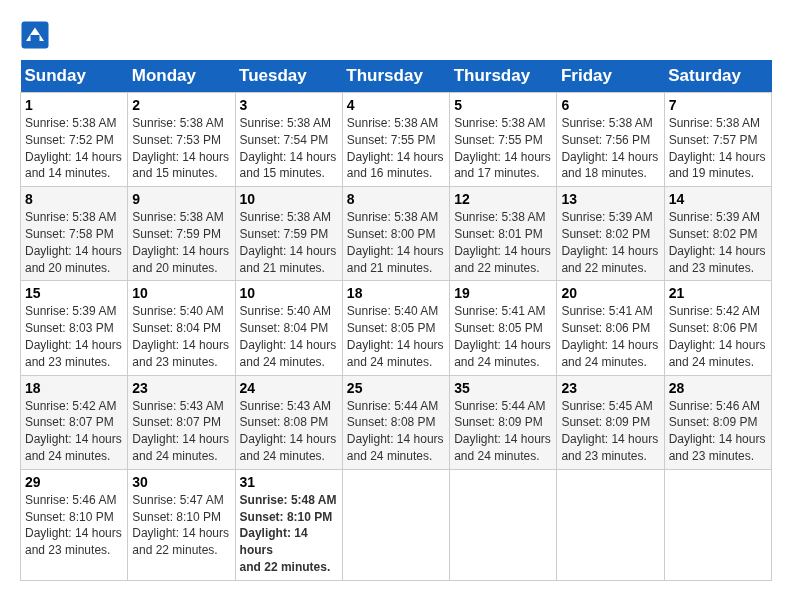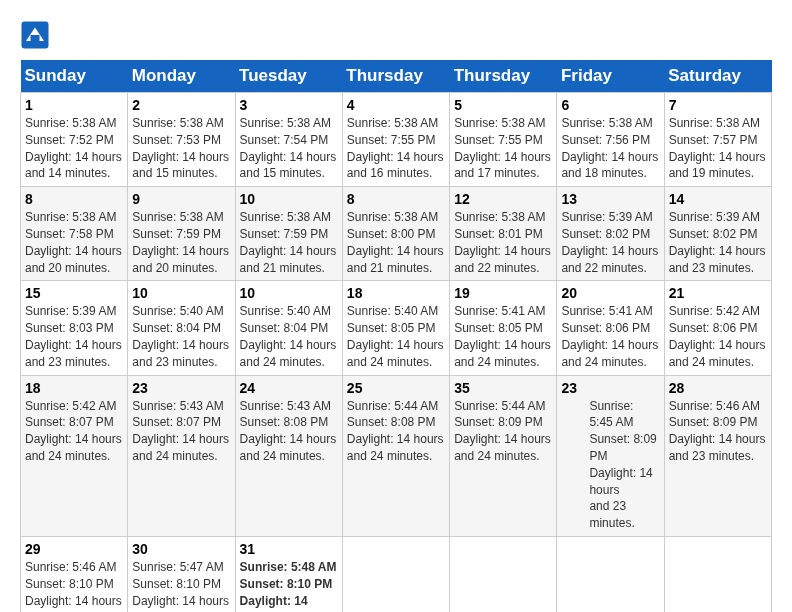--- a/index.html
+++ b/index.html
@@ -307,21 +307,21 @@
         </td>
         <td>
           <span class="day-num">35</span>
           <div class="day-info" style="white-space: pre-line;">Sunrise: 5:44 AM
 Sunset: 8:09 PM
 Daylight: 14 hours
 and 24 minutes.</div>
         </td>
         <td>
           <span class="day-num">23</span>
-          <div class="day-info" style="white-space: pre-line; margin-left: 28px;">Sunrise: 5:45 AM
+          <div class="day-info" style="white-space: pre-line;">Sunrise: 5:45 AM
 Sunset: 8:09 PM
 Daylight: 14 hours
 and 23 minutes.</div>
         </td>
         <td>
           <span class="day-num">28</span>
           <div class="day-info" style="white-space: pre-line;">Sunrise: 5:46 AM
 Sunset: 8:09 PM
 Daylight: 14 hours
 and 23 minutes.</div>

